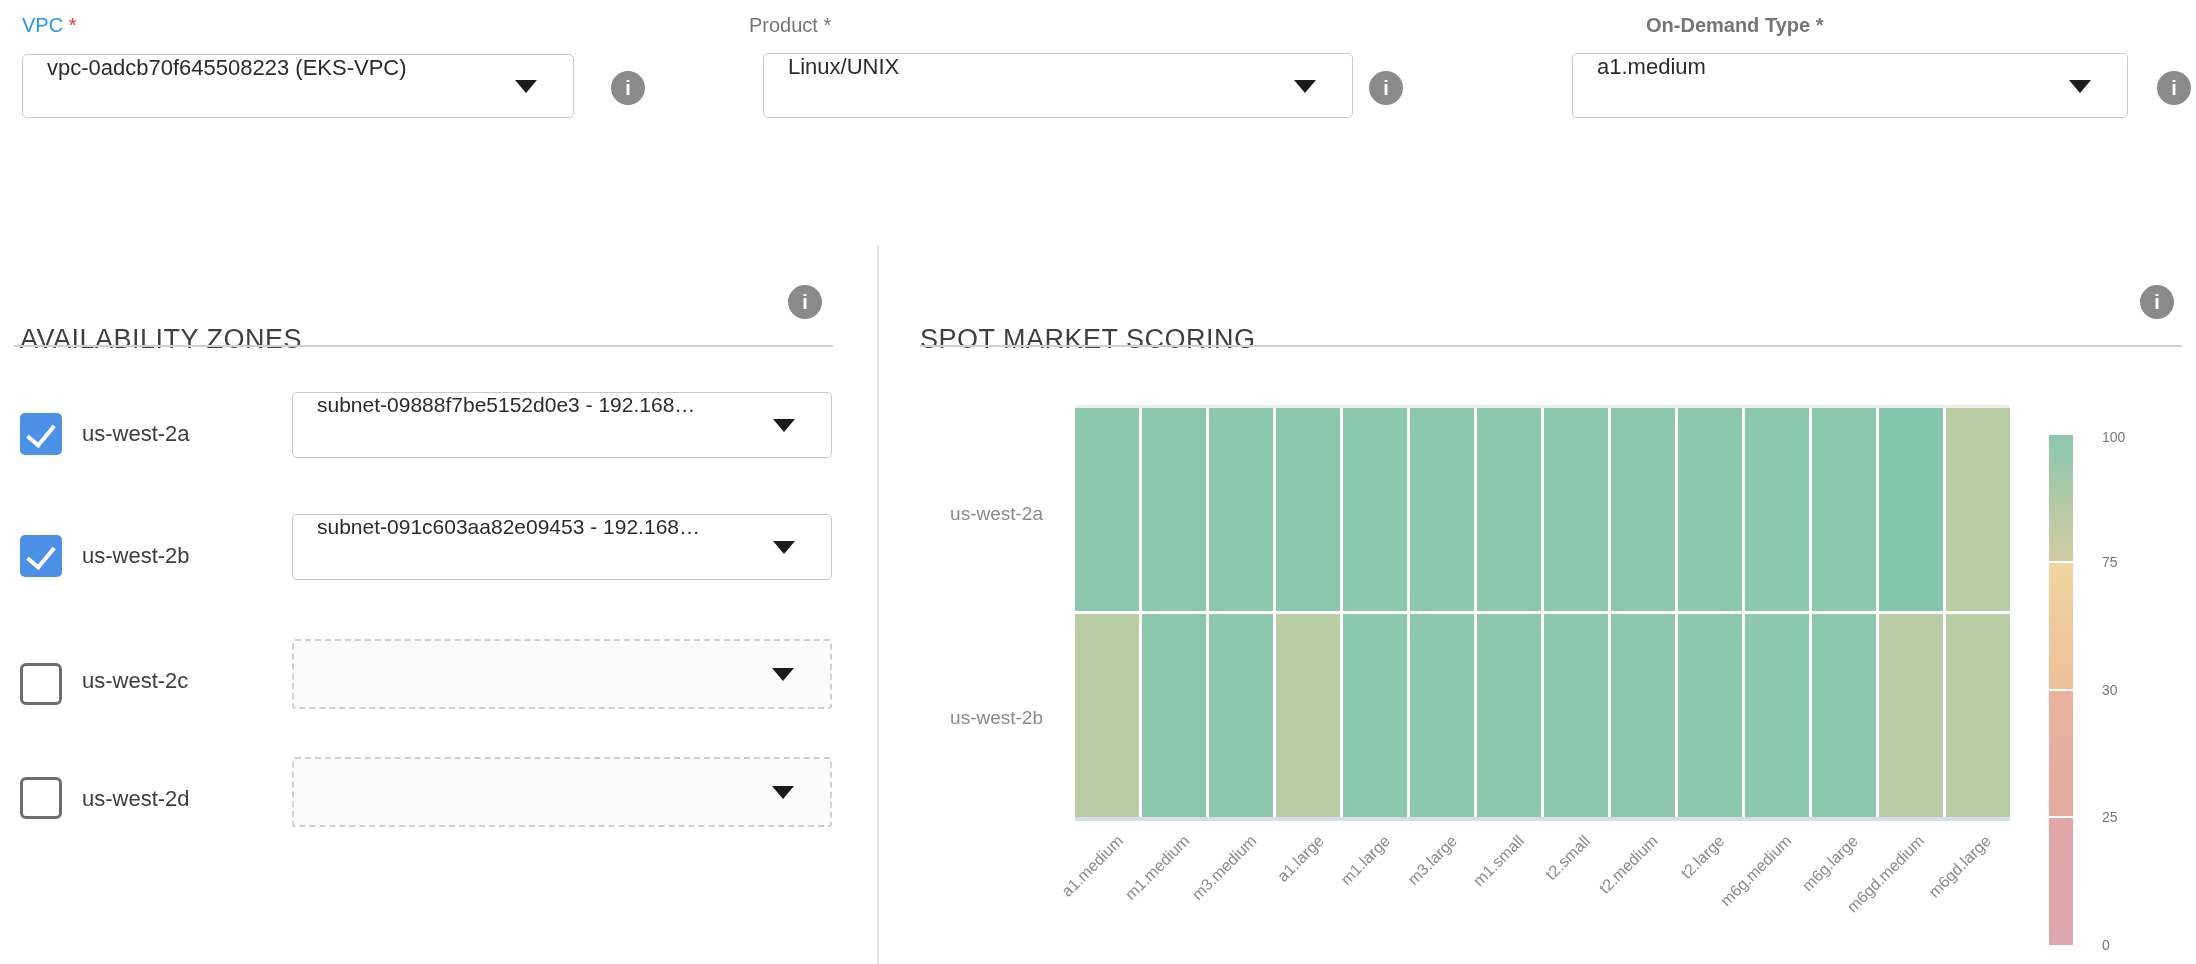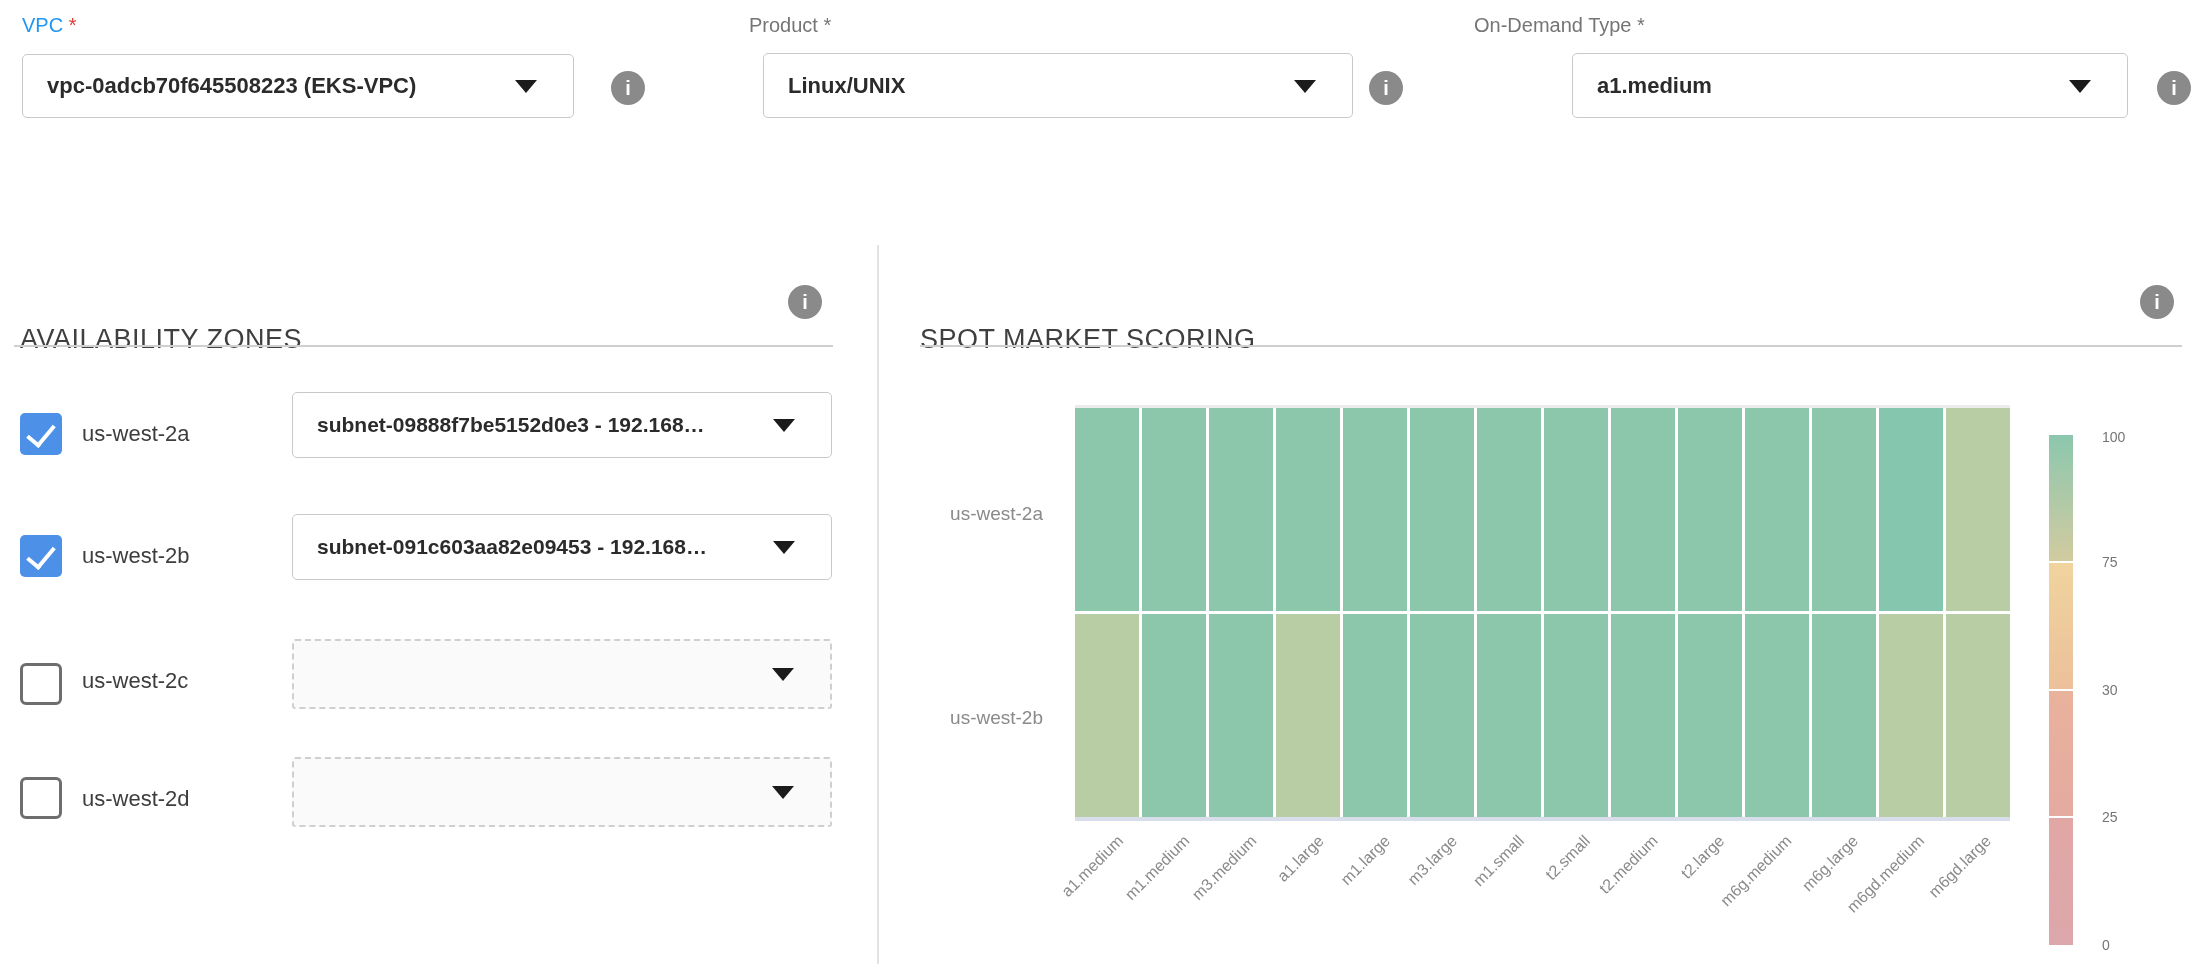--- a/index.html
+++ b/index.html
@@ -3,22 +3,22 @@
 <meta charset="utf-8">
 <style>
   html,body{margin:0;padding:0;background:#fff;font-family:"Liberation Sans",sans-serif;}
   .canvas{position:relative;width:2196px;height:964px;background:#fff;overflow:hidden;}
 
   .field-label{position:absolute;font-size:20px;color:#757575;white-space:nowrap;}
   .label-blue{color:#2196f3;}
   .req-red{color:#e53935;}
 
   .select{position:absolute;box-sizing:border-box;border:1.5px solid #c9c9c9;border-radius:5px;
-          background:#fff;display:flex;align-items:center;padding:0 60px 0 24px;
-          font-size:22px;color:#2b2b2b;cursor:pointer;white-space:nowrap;overflow:hidden;font-weight:bold;}
+          background:#fff;display:flex;align-items:flex-start;padding:0 60px 0 24px;
+          font-size:22px;color:#2b2b2b;cursor:pointer;white-space:nowrap;overflow:hidden;}
   .select .val{overflow:hidden;text-overflow:ellipsis;}
   .caret{position:absolute;right:36px;top:50%;margin-top:-6px;width:0;height:0;
          border-left:11px solid transparent;border-right:11px solid transparent;border-top:13px solid #1b1b1b;}
   .select.dashed{border:2px dashed #cfcfcf;background:#fafafa;border-radius:3px;}
 
   .info{position:absolute;width:34px;height:34px;border-radius:50%;background:#8a8a8a;color:#fff;
         display:flex;align-items:center;justify-content:center;font-size:20px;font-weight:bold;cursor:pointer;}
 
   .section-title{position:absolute;font-size:27px;color:#3f3f3f;letter-spacing:.5px;white-space:nowrap;margin-top:28px;}
   .hdivider{position:absolute;height:2px;background:#cfcfcf;}
@@ -58,21 +58,21 @@
   </div>
   <div class="info" style="left:611px;top:71px;">i</div>
 
   <div class="field-label" style="left:749px;top:14px;">Product *</div>
   <div class="select" style="left:763px;top:53px;width:590px;height:65px;">
     <span class="val">Linux/UNIX</span>
     <span class="caret"></span>
   </div>
   <div class="info" style="left:1369px;top:71px;">i</div>
 
-  <div class="field-label" style="left:1474px;top:14px;">On-Demand Type *</div>
+  <div class="field-label" style="left:1646px;top:14px;font-weight:bold;">On-Demand Type *</div>
   <div class="select" style="left:1572px;top:53px;width:556px;height:65px;">
     <span class="val">a1.medium</span>
     <span class="caret"></span>
   </div>
   <div class="info" style="left:2157px;top:71px;">i</div>
 
   <div class="section-title" style="left:20px;top:296px;">AVAILABILITY ZONES</div>
   <div class="info" style="left:788px;top:285px;">i</div>
   <div class="hdivider" style="left:14px;top:345px;width:819px;"></div>
 

